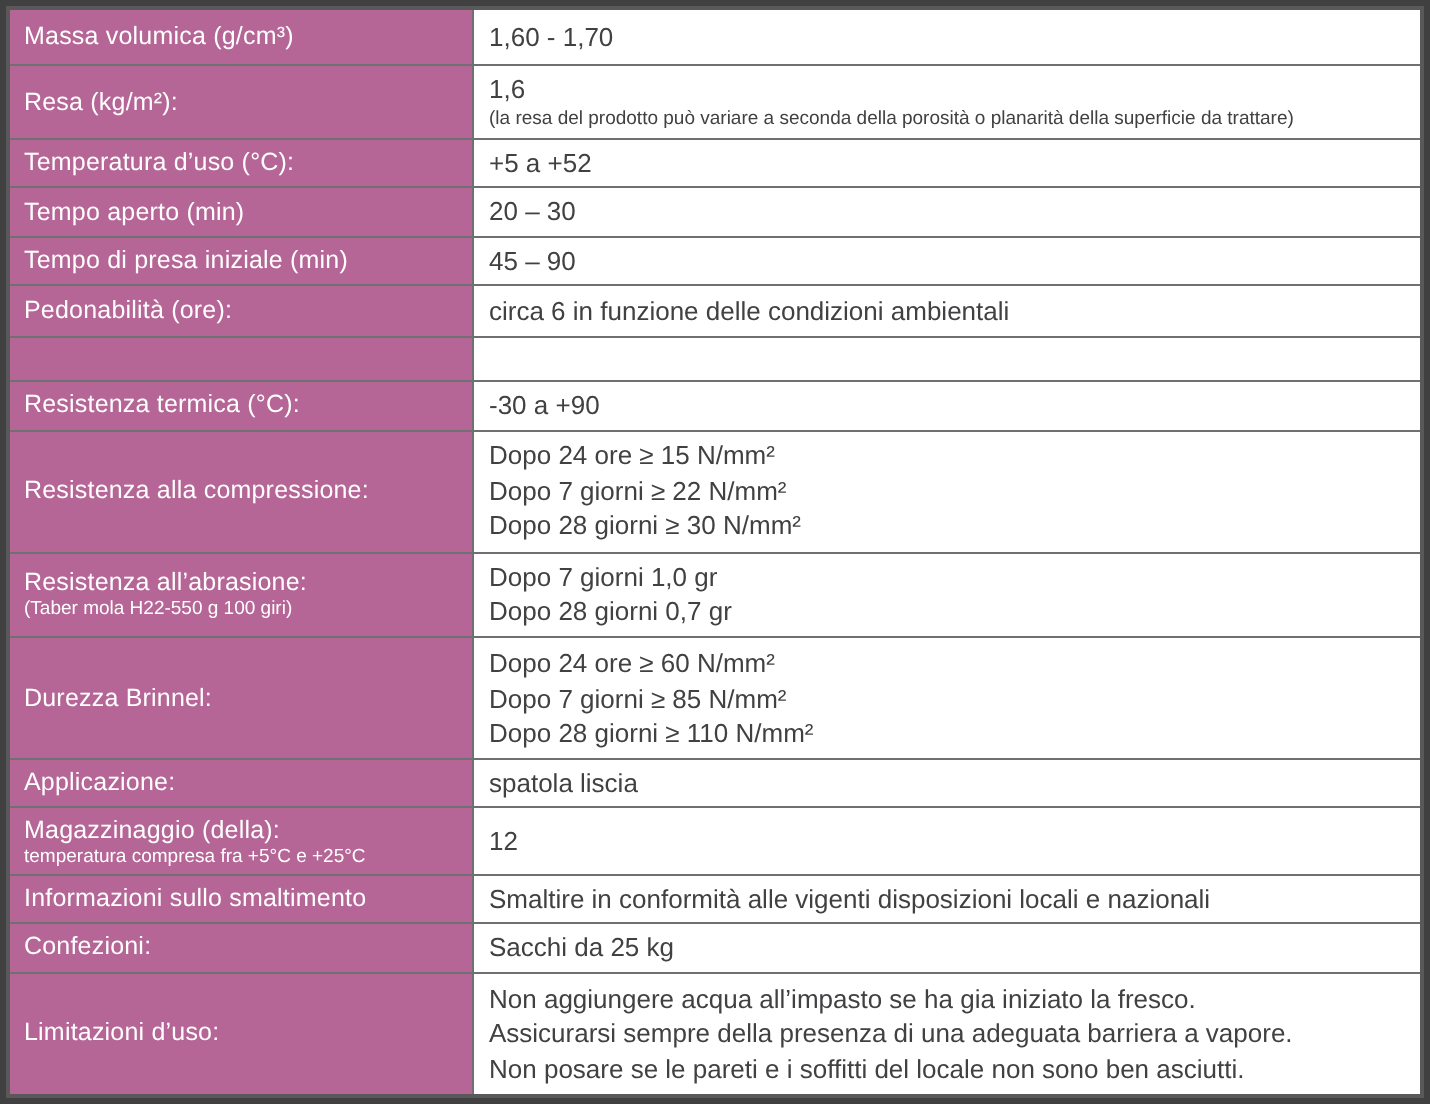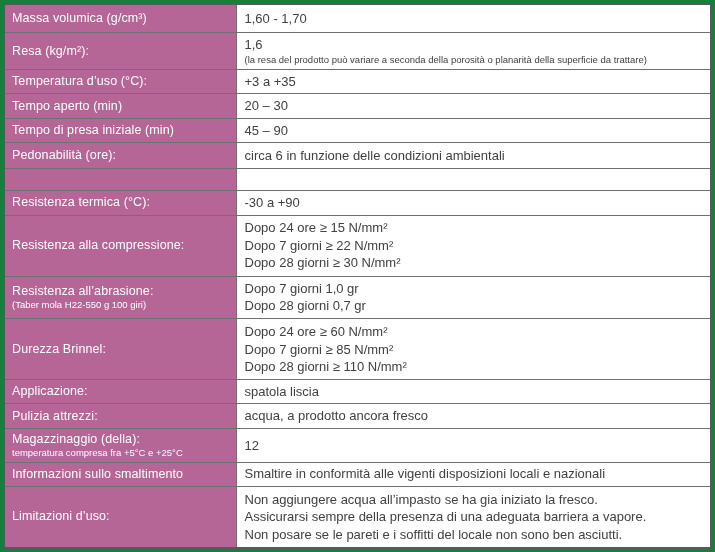--- a/index.html
+++ b/index.html
@@ -6,21 +6,21 @@
     margin: 0;
     padding: 0;
     background: #ffffff;
     font-family: "Liberation Sans", sans-serif;
   }
   .page {
     width: 715px;
     height: 552px;
     box-sizing: border-box;
     padding: 3px;
-    background: #15803d;
+    background: #404040;
   }
   table.datasheet {
     border-collapse: collapse;
     width: 709px;
     height: 546px;
     table-layout: fixed;
     border: 2px solid var(--outer-border, #59595b);
   }
   table.datasheet td {
     border: 1px solid var(--inner-border, #6f7072);
@@ -80,21 +80,21 @@
         <td class="val">
           <div class="vline">1,6</div>
           <div class="note">(la resa del prodotto può variare a seconda della porosità o planarità della superficie da trattare)</div>
         </td>
       </tr>
       <tr style="height:23px">
         <td class="lbl">
             <div class="lab">Temperatura d’uso (°C):</div>
           </td>
         <td class="val">
-            <div class="vline">+3 a +35</div>
+            <div class="vline">+5 a +52</div>
           </td>
       </tr>
       <tr style="height:23px">
         <td class="lbl">
             <div class="lab">Tempo aperto (min)</div>
           </td>
         <td class="val">
             <div class="vline">20 – 30</div>
           </td>
       </tr>
@@ -161,43 +161,43 @@
         </td>
       </tr>
       <tr style="height:22px">
         <td class="lbl">
             <div class="lab">Applicazione:</div>
           </td>
         <td class="val">
             <div class="vline">spatola liscia</div>
           </td>
       </tr>
-      <tr style="height:23px">
-        <td class="lbl">
-            <div class="lab">Pulizia attrezzi:</div>
-          </td>
-        <td class="val">
-            <div class="vline">acqua, a prodotto ancora fresco</div>
-          </td>
-      </tr>
       <tr style="height:32px">
         <td class="lbl">
           <div class="lab">Magazzinaggio (della):</div>
           <div class="sub">temperatura compresa fra +5°C e +25°C</div>
         </td>
         <td class="val">
             <div class="vline">12</div>
           </td>
       </tr>
       <tr style="height:22px">
         <td class="lbl">
             <div class="lab">Informazioni sullo smaltimento</div>
           </td>
         <td class="val">
             <div class="vline">Smaltire in conformità alle vigenti disposizioni locali e nazionali</div>
+          </td>
+      </tr>
+      <tr style="height:23px">
+        <td class="lbl">
+            <div class="lab">Confezioni:</div>
+          </td>
+        <td class="val">
+            <div class="vline">Sacchi da 25 kg</div>
           </td>
       </tr>
       <tr style="height:53px">
         <td class="lbl">
             <div class="lab">Limitazioni d’uso:</div>
           </td>
         <td class="val">
           <div class="vline">Non aggiungere acqua all’impasto se ha gia iniziato la fresco.</div>
           <div class="vline">Assicurarsi sempre della presenza di una adeguata barriera a vapore.</div>
           <div class="vline">Non posare se le pareti e i soffitti del locale non sono ben asciutti.</div>

